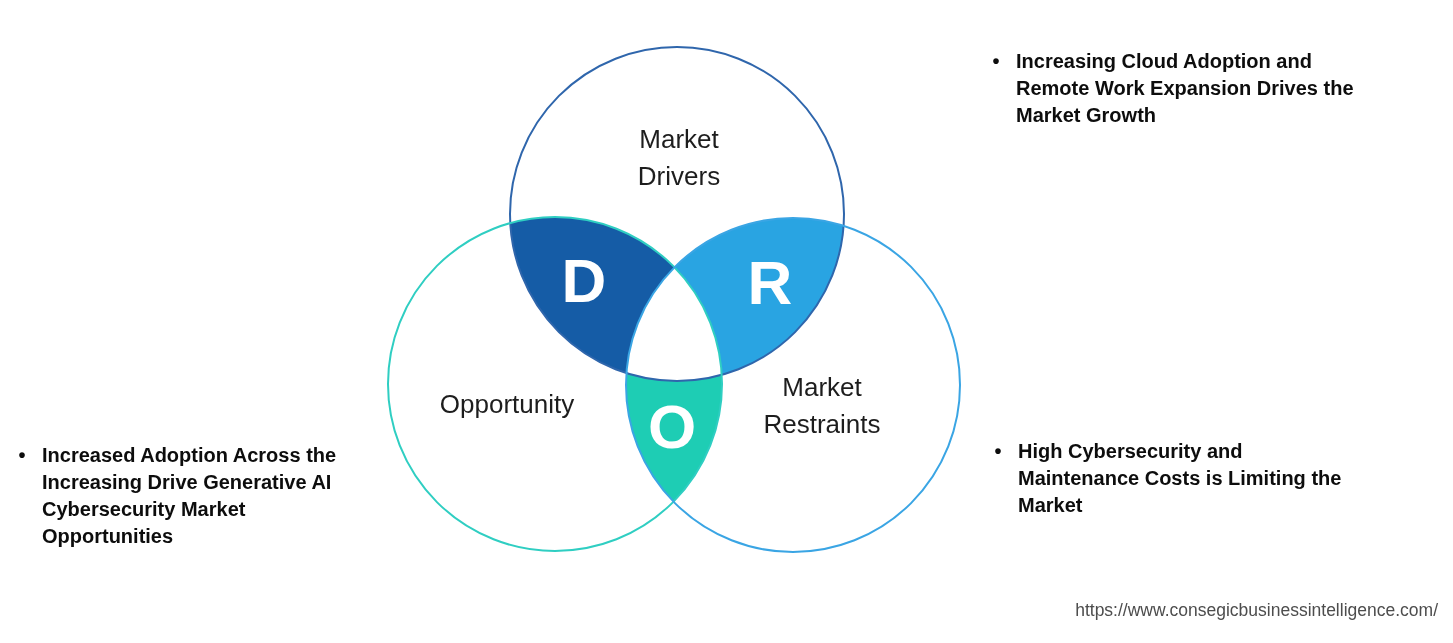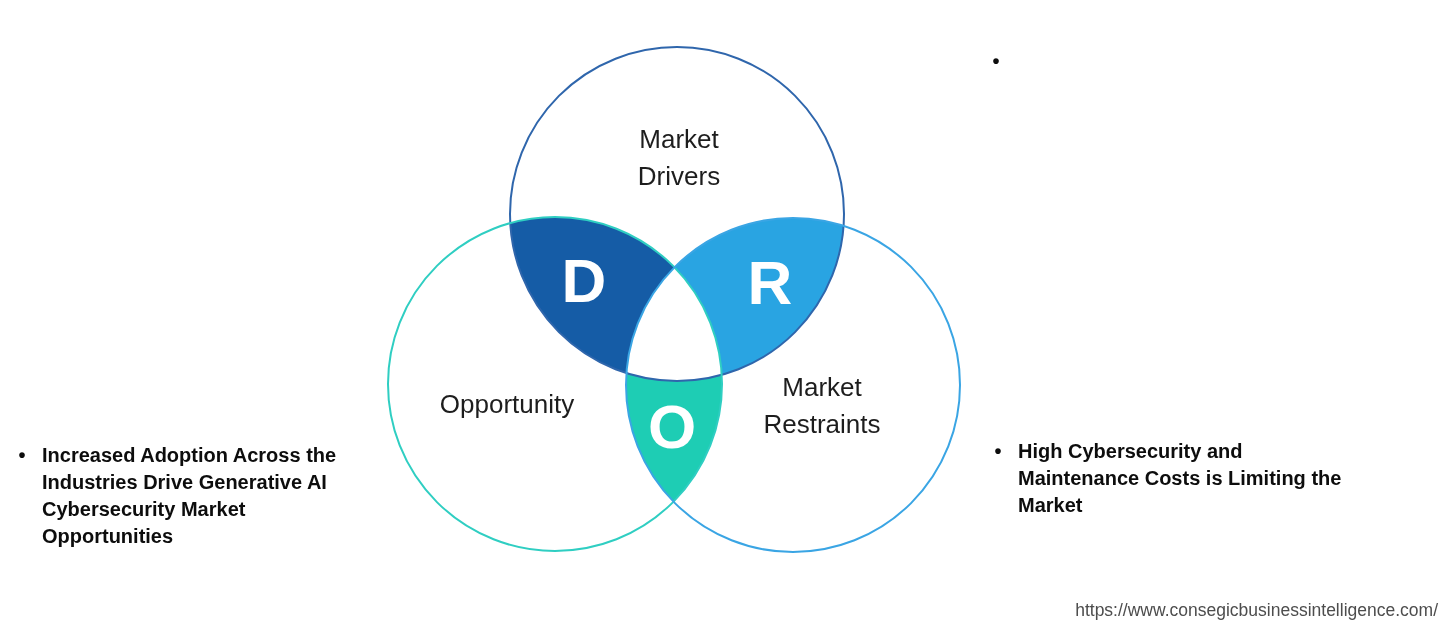--- a/index.html
+++ b/index.html
@@ -115,26 +115,29 @@
 <div class="circle-label" style="left:507px; top:404px;text-align:right;">Opportunity</div>
 <div class="circle-label pre" style="left:822px; top:406px;">Market
 Restraints</div>
 
 <div class="region-letter" style="left:584px; top:281px;">D</div>
 <div class="region-letter" style="left:770px; top:283px;">R</div>
 <div class="region-letter" style="left:672px; top:427px;">O</div>
 
 <div class="bullet" style="left:988px; top:48px; width:420px;">
   <span class="marker">•</span>
+  <div class="bullet-text pre">Increasing Cloud Adoption and
+Remote Work Expansion Drives the
+Market Growth</div>
 </div>
 
 <div class="bullet" style="left:14px; top:442px; width:400px;">
   <span class="marker">•</span>
   <div class="bullet-text pre">Increased Adoption Across the
-Industries Drive Generative AI
+Increasing Drive Generative AI
 Cybersecurity Market
 Opportunities</div>
 </div>
 
 <div class="bullet" style="left:990px; top:438px; width:420px;">
   <span class="marker">•</span>
   <div class="bullet-text pre">High Cybersecurity and
 Maintenance Costs is Limiting the
 Market</div>
 </div>

